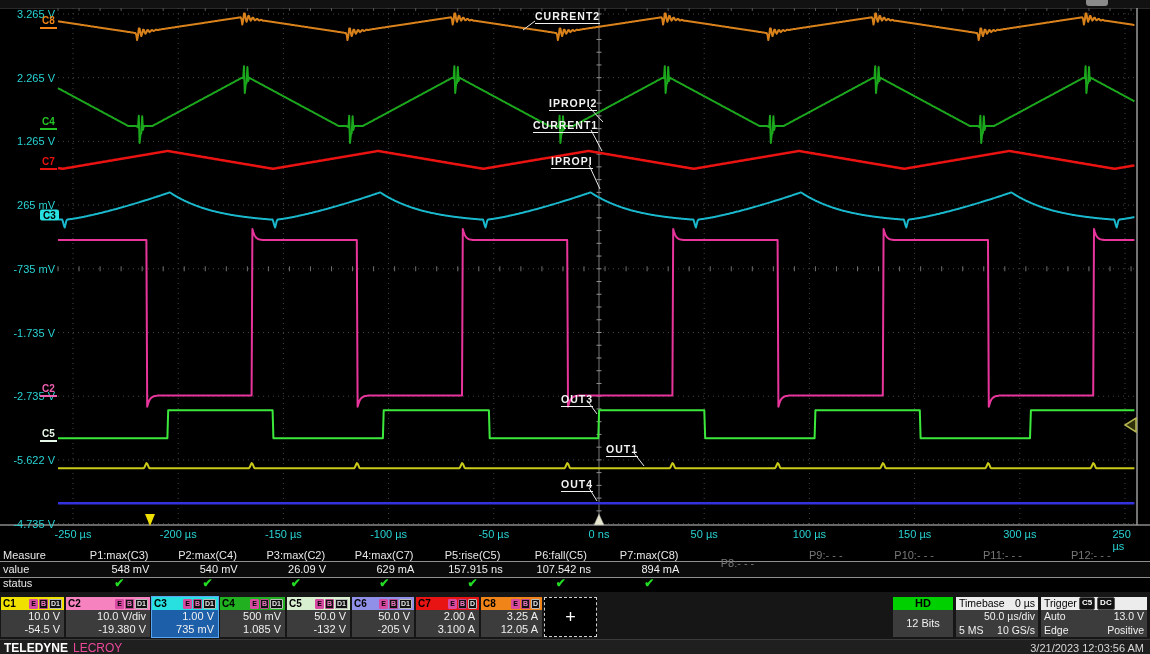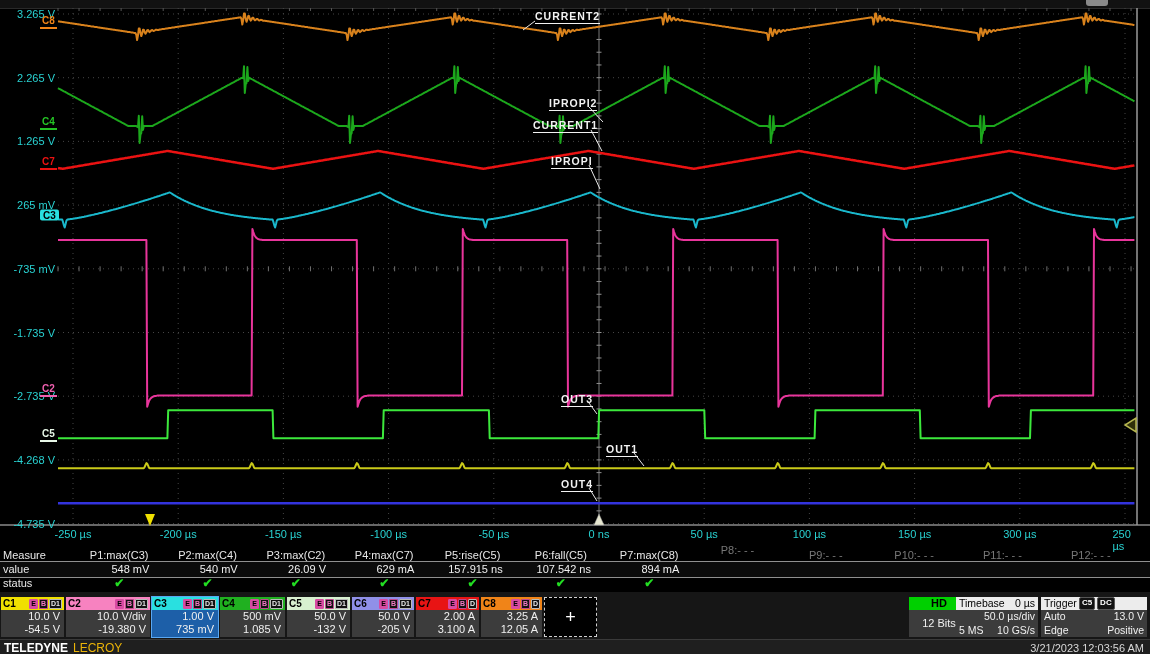--- a/index.html
+++ b/index.html
@@ -32,35 +32,35 @@
   .badges{margin-left:auto;display:flex;gap:1px;}
   .badge{font-size:7px;font-weight:bold;line-height:8px;padding:0 1px;border-radius:1px;}
   .badge.bE{background:#d84aa2;color:#000;border:1px solid #d84aa2;}
   .badge.bB{background:#111;color:#f07ac2;border:1px solid #c04890;}
   .badge.bD{background:#111;color:#e8e8e8;border:1px solid #bbb;}
   .chbox .body{height:27px;color:#f0f0f0;font-size:11px;text-align:right;padding:0 4px;box-sizing:border-box;line-height:13px;}
   .chbox.selected{outline:1px solid #59a7f2;}
   .chbox.selected .body{background:#1d5fa8;}
   .addbox{position:absolute;top:5px;left:544px;width:53px;height:40px;border:1px dashed #cfcfcf;
           box-sizing:border-box;color:#fff;font-size:18px;display:flex;align-items:center;justify-content:center;background:#000;}
-  .hdbox{position:absolute;left:893px;top:5px;width:60px;height:40px;background:#3c3c3c;margin-left:16px;}
+  .hdbox{position:absolute;left:893px;top:5px;width:60px;height:40px;background:#3c3c3c;}
   .hdbox .hd{height:13px;background:#00d000;color:#000;font-weight:bold;font-size:11px;text-align:center;line-height:13px;}
   .hdbox .body{color:#f0f0f0;font-size:11px;text-align:center;line-height:27px;}
   .tbbox{position:absolute;left:956px;top:5px;width:82px;height:40px;background:#3c3c3c;}
   .whd{height:13px;background:#ececec;color:#000;font-size:10.5px;display:flex;padding:0 3px;box-sizing:border-box;}
   .whd .right{margin-left:auto;}
   .tbbox .body,.trbox .body{color:#f0f0f0;font-size:10.5px;padding:0 3px;line-height:13.5px;}
   .row{display:flex;}
   .row .right{margin-left:auto;}
   .chip{font-size:8px;font-weight:bold;background:#111;color:#fff;border:1px solid #555;
         border-radius:2px;padding:0 2px;line-height:9px;margin-left:2px;}
   .trbox{position:absolute;left:1041px;top:5px;width:106px;height:40px;background:#3c3c3c;}
   .bottombar{position:absolute;left:0;top:639px;width:1150px;height:15px;background:#1f1f1f;border-top:1px solid #3a3a3a;}
   .brand{position:absolute;left:4px;top:1px;font-size:12px;color:#fff;font-weight:bold;}
-  .brand .light{color:#eab308;font-weight:normal;margin-left:5px;}
+  .brand .light{color:#ec4899;font-weight:normal;margin-left:5px;}
   .datetime{position:absolute;right:6px;top:2px;font-size:11px;color:#d8d8d8;}
 </style>
 </head>
 <body>
 
 <div class="screen">
   <div class="topbar">
     <div class="top-widget"></div>
   </div>
 
@@ -253,21 +253,21 @@
     </svg>
 
   <div id="ylabels">
       <div class="ylabel" style="top: 14px;">3.265 V</div>
       <div class="ylabel" style="top: 77.7px;">2.265 V</div>
       <div class="ylabel" style="top: 141.4px;">1.265 V</div>
       <div class="ylabel" style="top: 205.1px;">265 mV</div>
       <div class="ylabel" style="top: 268.8px;">-735 mV</div>
       <div class="ylabel" style="top: 332.5px;">-1.735 V</div>
       <div class="ylabel" style="top: 396.2px;">-2.735 V</div>
-      <div class="ylabel" style="top: 459.9px;">-4.268 V</div>
+      <div class="ylabel" style="top: 459.9px;">-5.622 V</div>
       <div class="ylabel" style="top: 523.6px;">-4.735 V</div>
     </div>
   <div id="xlabels">
       <div class="xlabel" style="left: 73px;">-250 µs</div>
       <div class="xlabel" style="left: 178.2px;">-200 µs</div>
       <div class="xlabel" style="left: 283.4px;">-150 µs</div>
       <div class="xlabel" style="left: 388.6px;">-100 µs</div>
       <div class="xlabel" style="left: 493.8px;">-50 µs</div>
       <div class="xlabel" style="left: 599px;">0 ns</div>
       <div class="xlabel" style="left: 704.2px;">50 µs</div>
@@ -313,21 +313,21 @@
       <div class="m-col m-status" style="left: 340px; top: 576px; width: 88.3333px;">✔</div>
       <div class="m-col m-head" style="left: 428.333px; top: 549px; width: 88.3333px;">P5:rise(C5)</div>
       <div class="m-col m-val" style="left: 428.333px; top: 563px; width: 88.3333px;">157.915 ns</div>
       <div class="m-col m-status" style="left: 428.333px; top: 576px; width: 88.3333px;">✔</div>
       <div class="m-col m-head" style="left: 516.667px; top: 549px; width: 88.3333px;">P6:fall(C5)</div>
       <div class="m-col m-val" style="left: 516.667px; top: 563px; width: 88.3333px;">107.542 ns</div>
       <div class="m-col m-status" style="left: 516.667px; top: 576px; width: 88.3333px;">✔</div>
       <div class="m-col m-head" style="left: 605px; top: 549px; width: 88.3333px;">P7:max(C8)</div>
       <div class="m-col m-val" style="left: 605px; top: 563px; width: 88.3333px;">894 mA</div>
       <div class="m-col m-status" style="left: 605px; top: 576px; width: 88.3333px;">✔</div>
-      <div class="m-col m-head off" style="left: 693.333px; top: 544px; width: 88.3333px;">P8:- - -</div>
+      <div class="m-col m-head off" style="left: 693.333px; top: 557px; width: 88.3333px;">P8:- - -</div>
       <div class="m-col m-head off" style="left: 781.667px; top: 549px; width: 88.3333px;">P9:- - -</div>
       <div class="m-col m-head off" style="left: 870px; top: 549px; width: 88.3333px;">P10:- - -</div>
       <div class="m-col m-head off" style="left: 958.333px; top: 549px; width: 88.3333px;">P11:- - -</div>
       <div class="m-col m-head off" style="left: 1046.67px; top: 549px; width: 88.3333px;">P12:- - -</div>
     </div>
 
   <div class="chbar">
     <div id="channel-boxes">
         <div class="chbox" style="left: 1px; width: 63px;">
           <div class="hd" style="background: rgb(240, 224, 0);">

